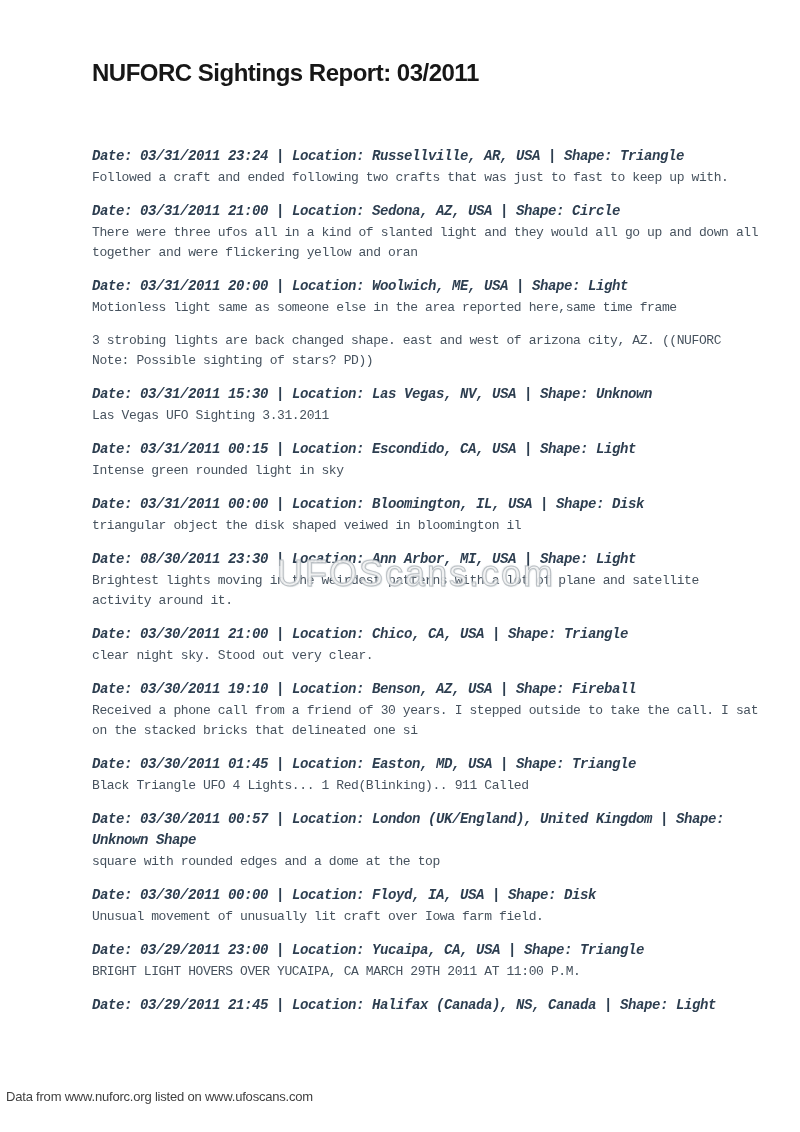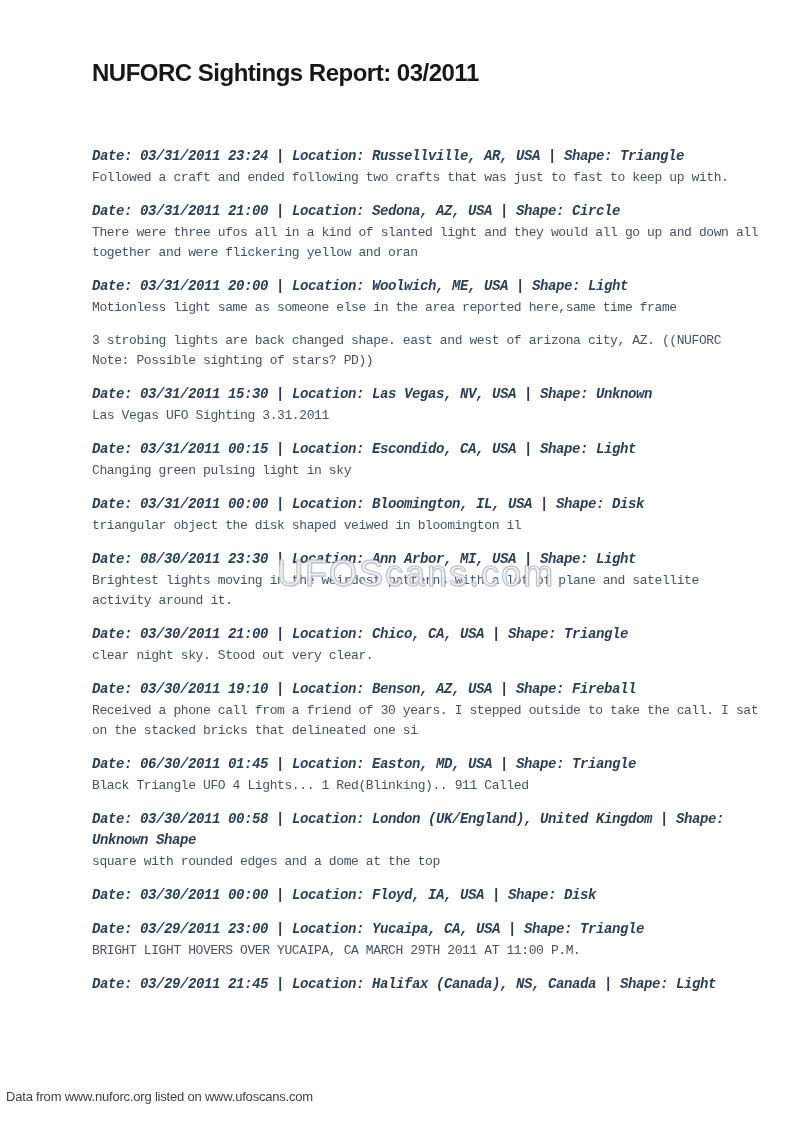--- a/index.html
+++ b/index.html
@@ -105,21 +105,21 @@
     <p class="entry-desc">3 strobing lights are back changed shape. east and west of arizona city, AZ. ((NUFORC Note: Possible sighting of stars? PD))</p>
   </div>
 
   <div class="entry">
     <p class="entry-header">Date: 03/31/2011 15:30 | Location: Las Vegas, NV, USA | Shape: Unknown</p>
     <p class="entry-desc">Las Vegas UFO Sighting 3.31.2011</p>
   </div>
 
   <div class="entry">
     <p class="entry-header">Date: 03/31/2011 00:15 | Location: Escondido, CA, USA | Shape: Light</p>
-    <p class="entry-desc">Changing green pulsing light in sky</p>
+    <p class="entry-desc">Intense green rounded light in sky</p>
   </div>
 
   <div class="entry">
     <p class="entry-header">Date: 03/31/2011 00:00 | Location: Bloomington, IL, USA | Shape: Disk</p>
     <p class="entry-desc">triangular object the disk shaped veiwed in bloomington il</p>
   </div>
 
   <div class="entry">
     <p class="entry-header">Date: 08/30/2011 23:30 | Location: Ann Arbor, MI, USA | Shape: Light</p>
     <p class="entry-desc">Brightest lights moving in the weirdest patterns with a lot of plane and satellite activity around it.</p>
@@ -130,31 +130,32 @@
     <p class="entry-header">Date: 03/30/2011 21:00 | Location: Chico, CA, USA | Shape: Triangle</p>
     <p class="entry-desc">clear night sky. Stood out very clear.</p>
   </div>
 
   <div class="entry">
     <p class="entry-header">Date: 03/30/2011 19:10 | Location: Benson, AZ, USA | Shape: Fireball</p>
     <p class="entry-desc">Received a phone call from a friend of 30 years. I stepped outside to take the call. I sat on the stacked bricks that delineated one si</p>
   </div>
 
   <div class="entry">
-    <p class="entry-header">Date: 06/30/2011 01:45 | Location: Easton, MD, USA | Shape: Triangle</p>
+    <p class="entry-header">Date: 03/30/2011 01:45 | Location: Easton, MD, USA | Shape: Triangle</p>
     <p class="entry-desc">Black Triangle UFO 4 Lights... 1 Red(Blinking).. 911 Called</p>
   </div>
 
   <div class="entry">
-    <p class="entry-header">Date: 03/30/2011 00:58 | Location: London (UK/England), United Kingdom | Shape: Unknown Shape</p>
+    <p class="entry-header">Date: 03/30/2011 00:57 | Location: London (UK/England), United Kingdom | Shape: Unknown Shape</p>
     <p class="entry-desc">square with rounded edges and a dome at the top</p>
   </div>
 
   <div class="entry">
     <p class="entry-header">Date: 03/30/2011 00:00 | Location: Floyd, IA, USA | Shape: Disk</p>
+    <p class="entry-desc">Unusual movement of unusually lit craft over Iowa farm field.</p>
   </div>
 
   <div class="entry">
     <p class="entry-header">Date: 03/29/2011 23:00 | Location: Yucaipa, CA, USA | Shape: Triangle</p>
     <p class="entry-desc">BRIGHT LIGHT HOVERS OVER YUCAIPA, CA MARCH 29TH 2011 AT 11:00 P.M.</p>
   </div>
 
   <div class="entry">
     <p class="entry-header">Date: 03/29/2011 21:45 | Location: Halifax (Canada), NS, Canada | Shape: Light</p>
 

